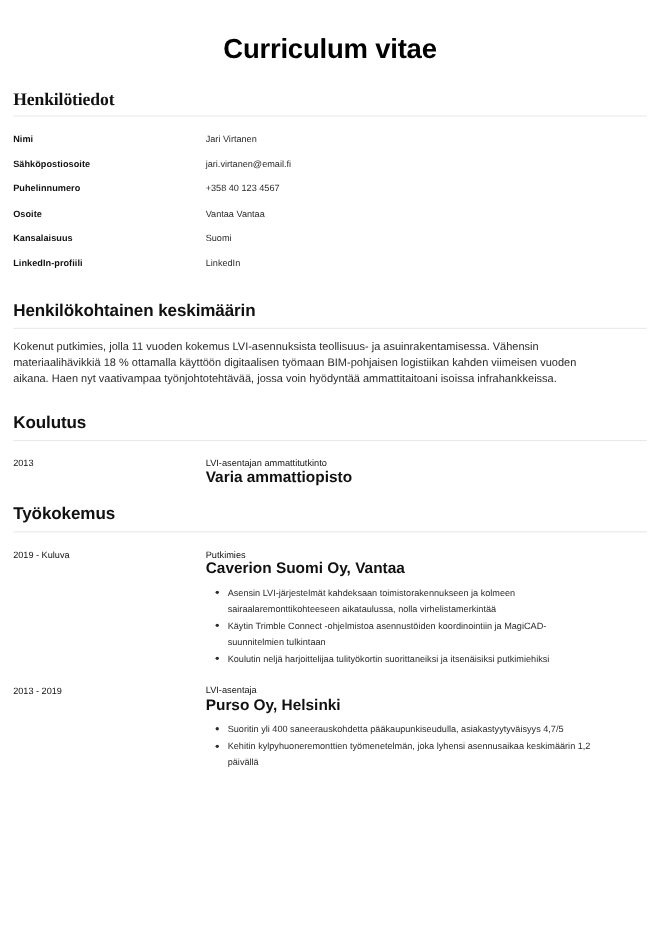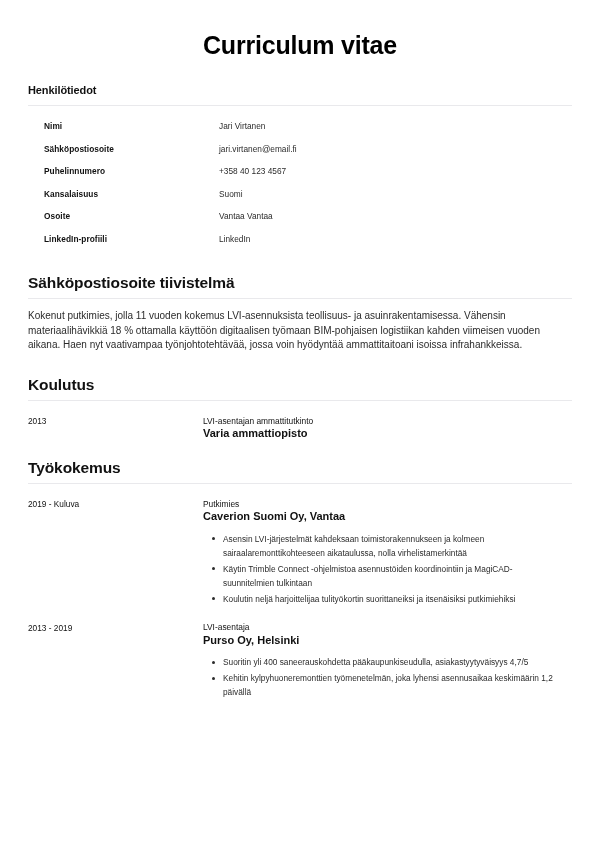--- a/index.html
+++ b/index.html
@@ -14,21 +14,21 @@
     color: #111111;
     -webkit-font-smoothing: antialiased;
   }
 
   .page {
     position: relative;
     width: 600px;
     height: 848px;
     background: #ffffff;
     box-sizing: border-box;
-    padding: 0 28px;
+    padding: 0 12px;
     overflow: hidden;
   }
 
   
   .doc-title {
     text-align: center;
     font-size: 25px;
     font-weight: bold;
     letter-spacing: -0.2px;
     color: #000000;
@@ -43,39 +43,39 @@
   }
   .section-title {
     font-size: 15.5px;
     font-weight: bold;
     color: #111111;
     margin: 0;
     line-height: 19px;
     letter-spacing: -0.1px;
   }
   .section-title.small {
-    font-size: 11px;
+    font-size: 16px;
     line-height: 17px;
+    font-family: Liberation Serif, serif;
   }
   .rule {
     height: 1px;
     background: #e9e9ec;
     margin-top: 6px;
     width: 100%;
   }
 
   
   .details {
     margin-top: 14px;
   }
   .detail-row {
     display: flex;
     align-items: baseline;
     margin-bottom: 10.5px;
-    margin-left: 16px;
   }
   .detail-label {
     width: 175px;
     flex: 0 0 175px;
     font-size: 8.3px;
     font-weight: bold;
     color: #111111;
     line-height: 12px;
     letter-spacing: 0.05px;
   }
@@ -113,21 +113,21 @@
   .entry-body {
     flex: 1 1 auto;
   }
   .entry-role {
     font-size: 8.4px;
     font-weight: normal;
     color: #111111;
     line-height: 12.5px;
   }
   .entry-org {
-    font-size: 11px;
+    font-size: 14px;
     font-weight: bold;
     color: #111111;
     line-height: 12.5px;
   }
 
   .bullets {
     margin: 9px 0 0 0;
     padding: 0 0 0 20px;
     list-style: none;
   }
@@ -179,41 +179,41 @@
         <div class="detail-label">Sähköpostiosoite</div>
         <div class="detail-value">jari.virtanen@email.fi</div>
       </div>
 
       <div class="detail-row">
         <div class="detail-label">Puhelinnumero</div>
         <div class="detail-value">+358 40 123 4567</div>
       </div>
 
       <div class="detail-row">
+        <div class="detail-label">Osoite</div>
+        <div class="detail-value">Vantaa Vantaa</div>
+      </div>
+
+      <div class="detail-row">
         <div class="detail-label">Kansalaisuus</div>
         <div class="detail-value">Suomi</div>
       </div>
 
       <div class="detail-row">
-        <div class="detail-label">Osoite</div>
-        <div class="detail-value">Vantaa Vantaa</div>
-      </div>
-
-      <div class="detail-row">
         <div class="detail-label">LinkedIn-profiili</div>
         <div class="detail-value">LinkedIn</div>
       </div>
 
     </div>
   </div>
 
   <div class="gap-md"></div>
 
   <div class="section">
-    <div class="section-title">Sähköpostiosoite tiivistelmä</div>
+    <div class="section-title">Henkilökohtainen keskimäärin</div>
     <div class="rule"></div>
     <p class="summary">Kokenut putkimies, jolla 11 vuoden kokemus LVI-asennuksista teollisuus- ja asuinrakentamisessa. Vähensin materiaalihävikkiä 18 % ottamalla käyttöön digitaalisen työmaan BIM-pohjaisen logistiikan kahden viimeisen vuoden aikana. Haen nyt vaativampaa työnjohtotehtävää, jossa voin hyödyntää ammattitaitoani isoissa infrahankkeissa.</p>
   </div>
 
   <div class="gap-sm"></div>
 
   <div class="section">
     <div class="section-title">Koulutus</div>
     <div class="rule"></div>
 

